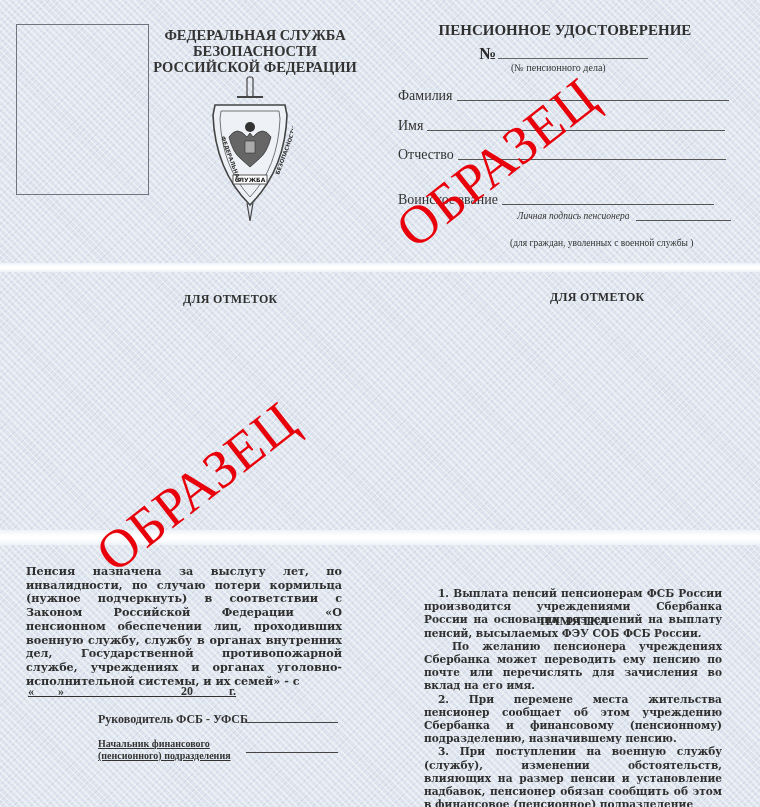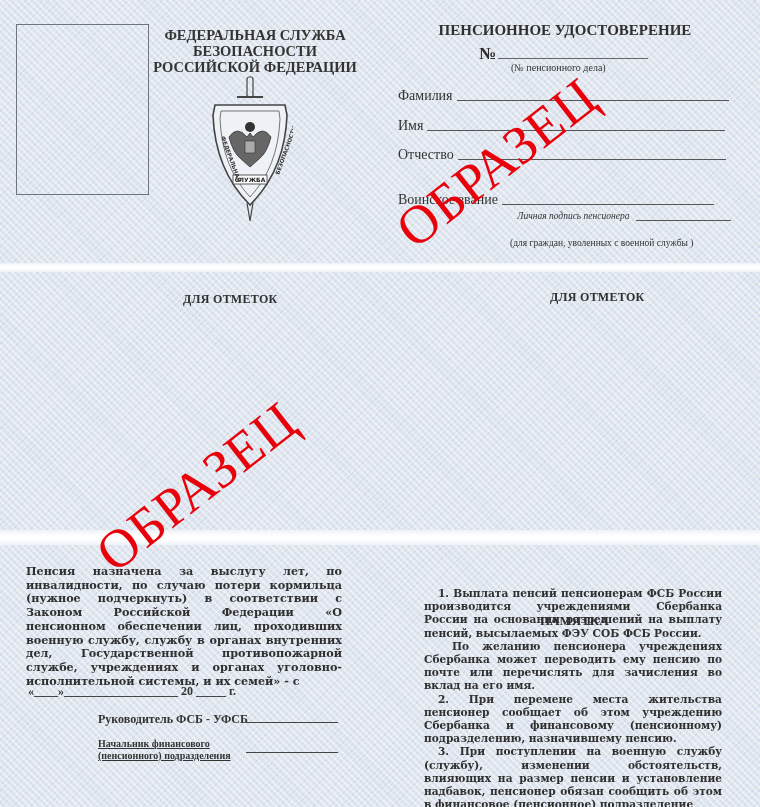--- a/index.html
+++ b/index.html
@@ -36,21 +36,21 @@
   .field .line { border-bottom:1.3px solid #555; margin-left:4px; height:1px; margin-bottom:3px; }
   .f1 { top:88px;text-align:right; } .f2 { top:118px; } .f3 { top:147px; } .f4 { top:192px; }
   .rankcap { left:510px; top:190px; font-size:9.5px; color:#333;margin-top:48px; }
   .signcap { left:517px; top:211px; font-size:9.5px; font-style:italic; color:#333; }
   .signline { left:636px; top:220px; width:95px; border-bottom:1px solid #555; }
 
   .marks { font-weight:bold; font-size:12px; color:#2f2f2f; letter-spacing:0.3px;margin-left:40px; }
   .m1 { left:143px; top:292px; } .m2 { left:510px; top:290px; }
 
   .law { left:26px; top:565px; width:316px; font-weight:bold; font-size:12px; line-height:13.7px; text-align:justify; color:#2f2f2f; font-family:"DejaVu Serif",serif; font-size:11.2px; }
-  .dateline { left:28px; top:684px; font-weight:bold; font-size:12px; color:#333; }
+  .dateline { left:28px; top:684px; font-weight:bold; font-size:12px; color:#333;text-decoration:underline; }
   .head1 { left:98px; top:712px; font-weight:bold; font-size:12px; color:#333; }
   .head1line { left:246px; top:722px; width:92px; border-bottom:1px solid #444; }
   .head2 { left:98px; top:738px; font-weight:bold; font-size:10px; line-height:12px; color:#333;text-decoration:underline; }
   .head2line { left:246px; top:752px; width:92px; border-bottom:1px solid #444; }
 
   .memo-title { left:540px; top:567px; font-weight:bold; font-size:13px; color:#2f2f2f;margin-top:46px; }
   .memo { left:424px; top:587px; width:298px; font-weight:bold; font-size:10.6px; line-height:13.2px; text-align:justify; color:#2f2f2f; font-family:"DejaVu Serif",serif; }
   .memo p { margin:0; text-indent:14px; }
   .memo p.ind2 { text-indent:28px; }
 

